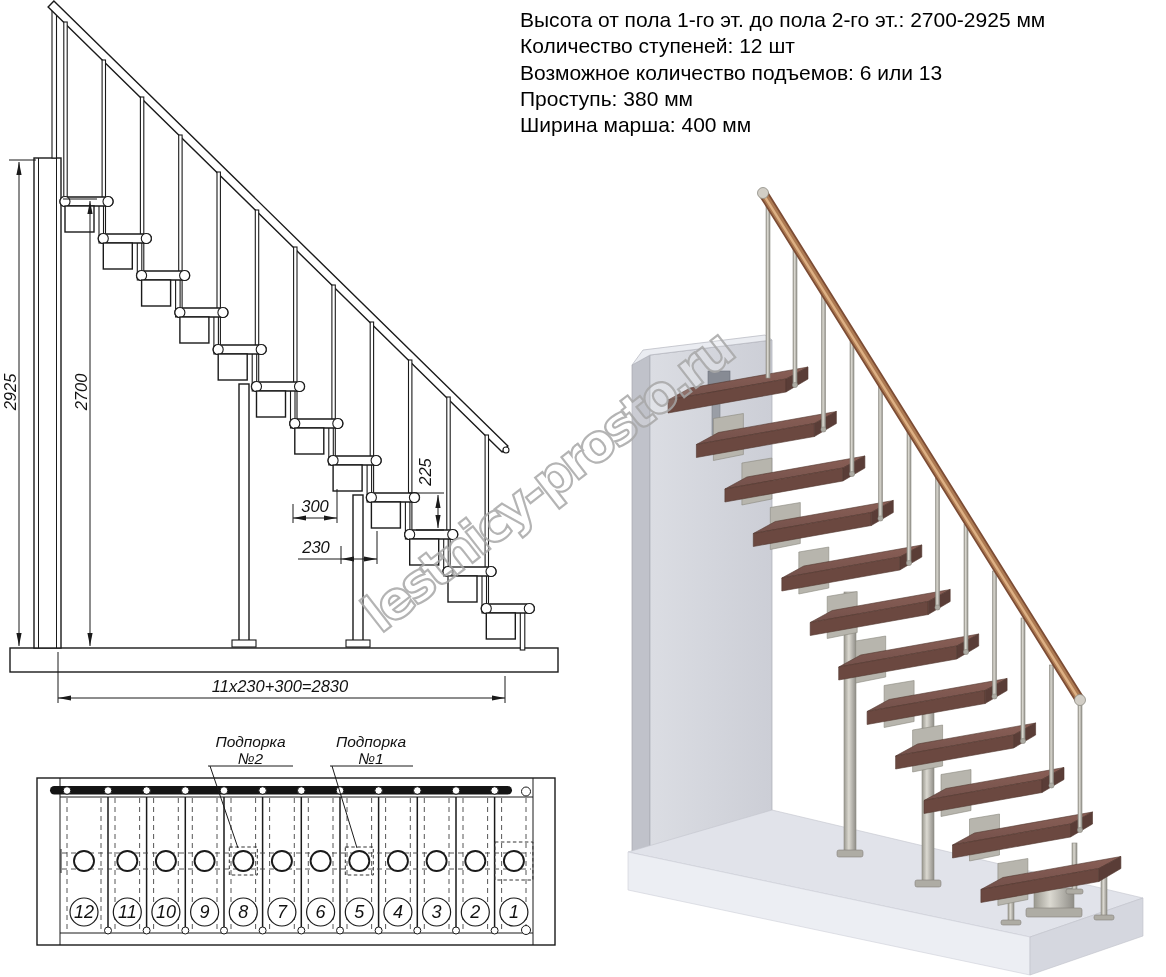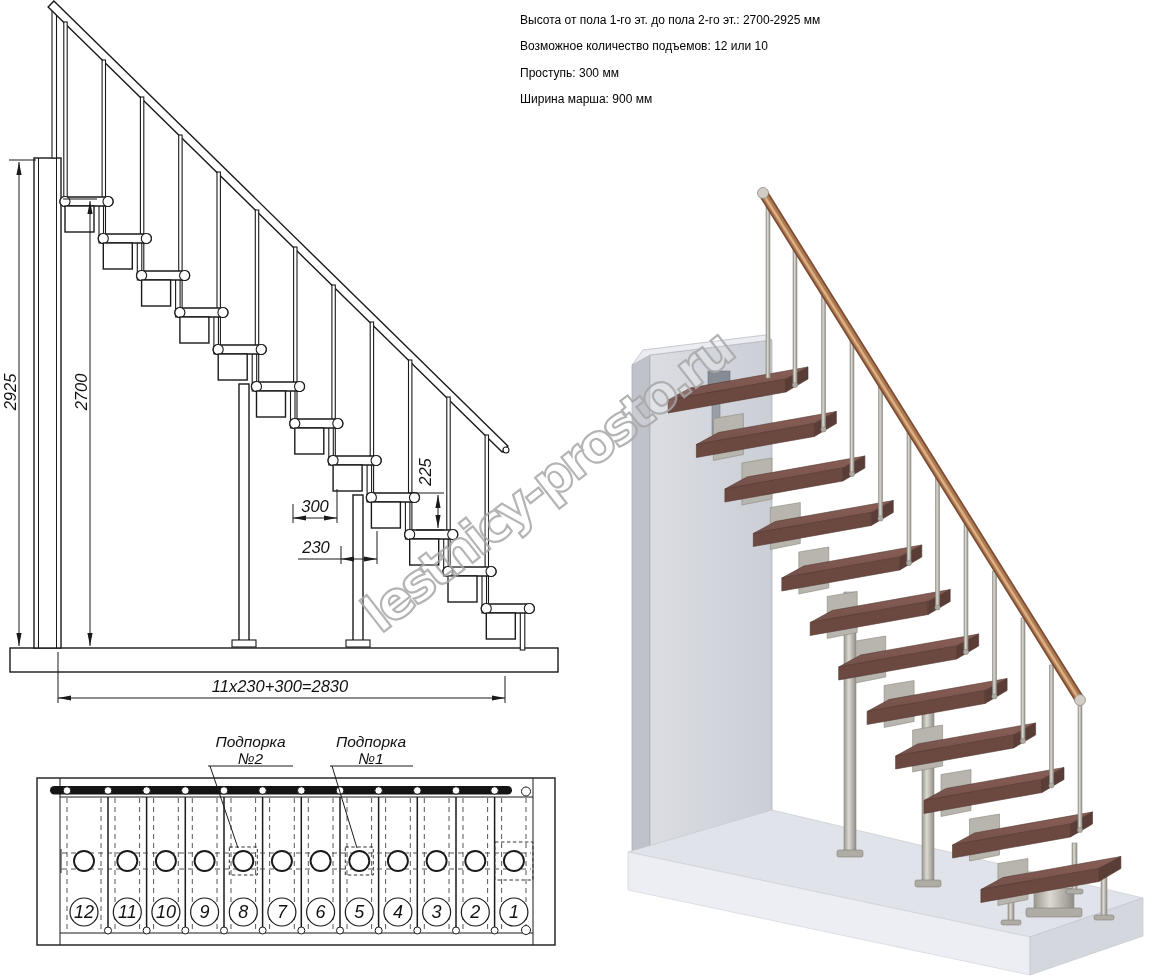--- a/index.html
+++ b/index.html
@@ -1,21 +1,21 @@
 <!DOCTYPE html>
 <html><head>
 <meta charset="utf-8">
 <style>
   html,body{margin:0;padding:0;background:#fff;}
   .page{position:relative;width:1166px;height:977px;background:#fff;overflow:hidden;
         font-family:"Liberation Sans",sans-serif;}
   .page svg{position:absolute;}
   
   .specs{position:absolute;left:520px;top:7px;width:520px;color:#000;
-         font-size:12px;line-height:26.3px;white-space:nowrap;}
+         font-size:21px;line-height:26.3px;white-space:nowrap;}
   
   .ln{fill:#fff;stroke:#1a1a1a;stroke-width:1.4;}
   .ln2{fill:#fff;stroke:#1a1a1a;stroke-width:1.1;}
   .thin{stroke:#1a1a1a;stroke-width:1;fill:none;}
   .diml{stroke:#1a1a1a;stroke-width:1;fill:none;
         marker-start:url(#arr);marker-end:url(#arr);}
   .dimt{font:italic 16.5px "Liberation Sans",sans-serif;fill:#111;}
   .dash{stroke:#444;stroke-width:.9;fill:none;stroke-dasharray:5 4;}
   .dashsq{stroke:#333;stroke-width:1;fill:none;stroke-dasharray:3.5 2.5;}
   .pl{stroke:#1a1a1a;fill:none;}
@@ -131,23 +131,24 @@
       <text transform="translate(87,392) rotate(-90)" text-anchor="middle" class="dimt">2700</text>
       <text x="315" y="512" text-anchor="middle" class="dimt">300</text>
       <text x="316" y="553" text-anchor="middle" class="dimt">230</text>
       <text transform="translate(431,472) rotate(-90)" text-anchor="middle" class="dimt">225</text>
       <text x="280" y="692" text-anchor="middle" class="dimt">11x230+300=2830</text>
     </g>
   </svg>
 
   <div class="specs">
     <div>Высота от пола 1-го эт. до пола 2-го эт.: 2700-2925 мм</div>
-    <div>Возможное количество подъемов: 12 или 10</div>
-    <div>Проступь: 300 мм</div>
-    <div>Ширина марша: 900 мм</div>
+    <div>Количество ступеней: 12 шт</div>
+    <div>Возможное количество подъемов: 6 или 13</div>
+    <div>Проступь: 380 мм</div>
+    <div>Ширина марша: 400 мм</div>
   </div>
 
   <svg style="left:25px;top:720px" width="545" height="250" viewBox="0 0 545 250">
     <g transform="translate(-25,-720)">
 
       <rect x="37" y="778" width="518" height="167" class="ln"></rect>
       <line x1="60" y1="778" x2="60" y2="945" class="thin"></line>
       <line x1="533" y1="778" x2="533" y2="945" class="thin"></line>
       <line x1="60" y1="797" x2="533" y2="797" class="thin"></line>
       <line x1="60" y1="933" x2="533" y2="933" class="thin"></line>

